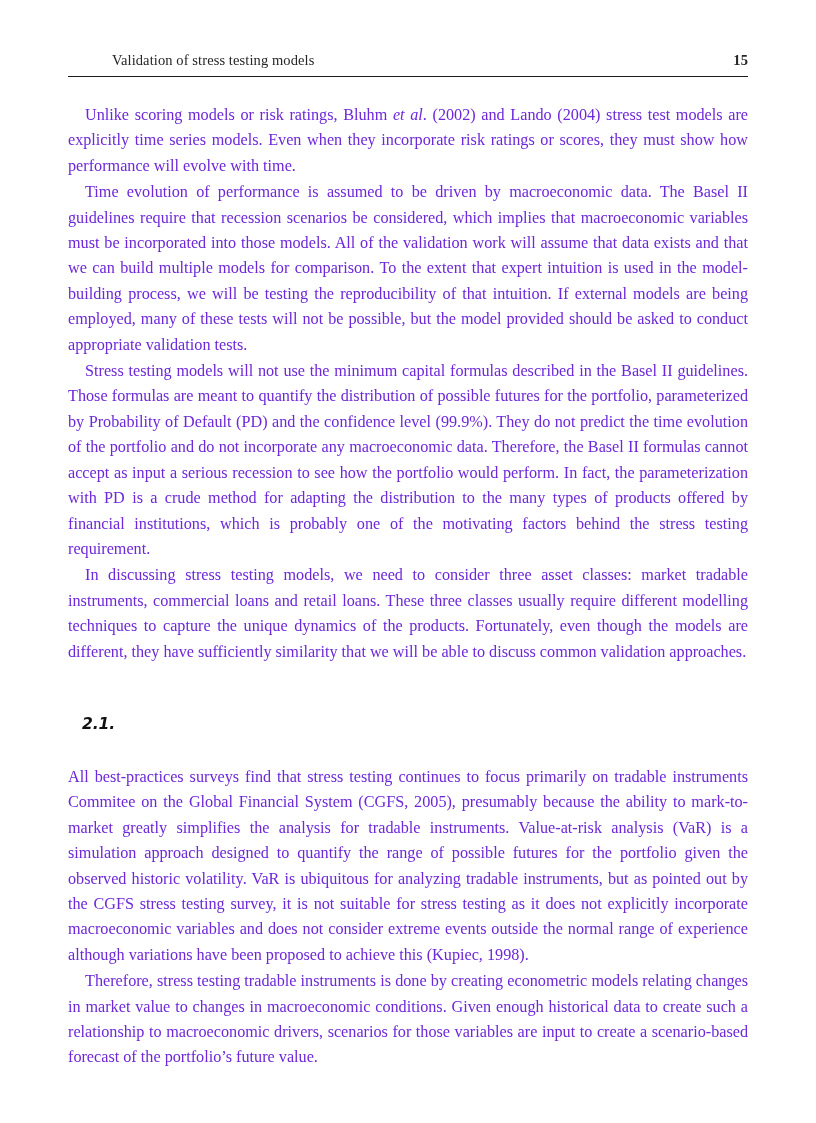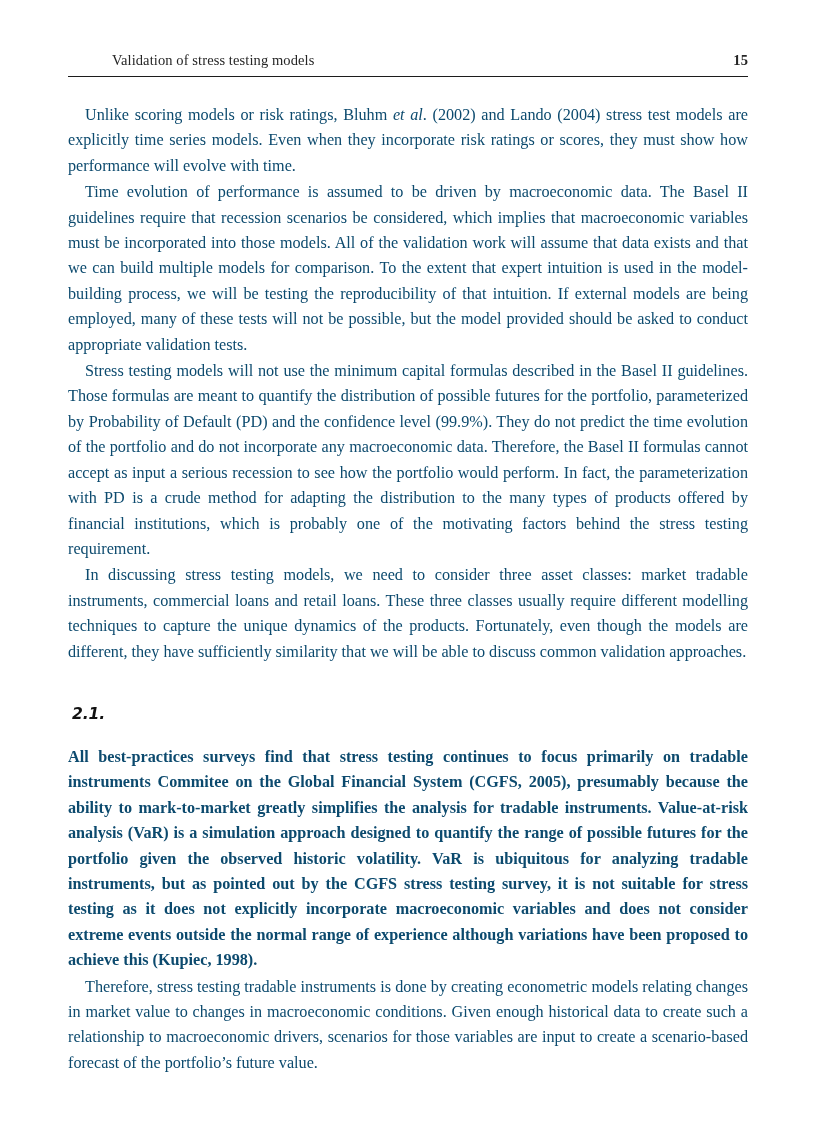--- a/index.html
+++ b/index.html
@@ -57,49 +57,48 @@
     margin-top: 26px;
     width: 680px;
   }
 
   p.para {
     margin: 0;
     text-align: justify;
     text-justify: inter-word;
     font-size: 16.2px;
     line-height: 25.4px;
-    color: #0c4a6e;
+    color: #6d28d9;
     hyphens: manual;
     -webkit-hyphens: manual;
   }
   p.para + p.para {
     margin-top: 1px;
   }
   p.indent {
     text-indent: 17px;
   }
   p.noindent {
     text-indent: 0;
-    font-weight: bold;
   }
   
 
   em.ital {
     font-style: italic;
   }
 
   
   h2.section-head {
     font-family: "DejaVu Sans", "Liberation Sans", sans-serif;
     font-style: italic;
     font-weight: bold;
     font-size: 15.6px;
     line-height: 20px;
     color: #111111;
-    margin: 4px;
+    margin: 14px;
     letter-spacing: -0.1px;
     display: flex;
     align-items: flex-start;
   }
   h2.section-head .sec-num {
     width: 52px;
     flex: 0 0 52px;
     display: inline-block;
   }
   h2.section-head .sec-title {

